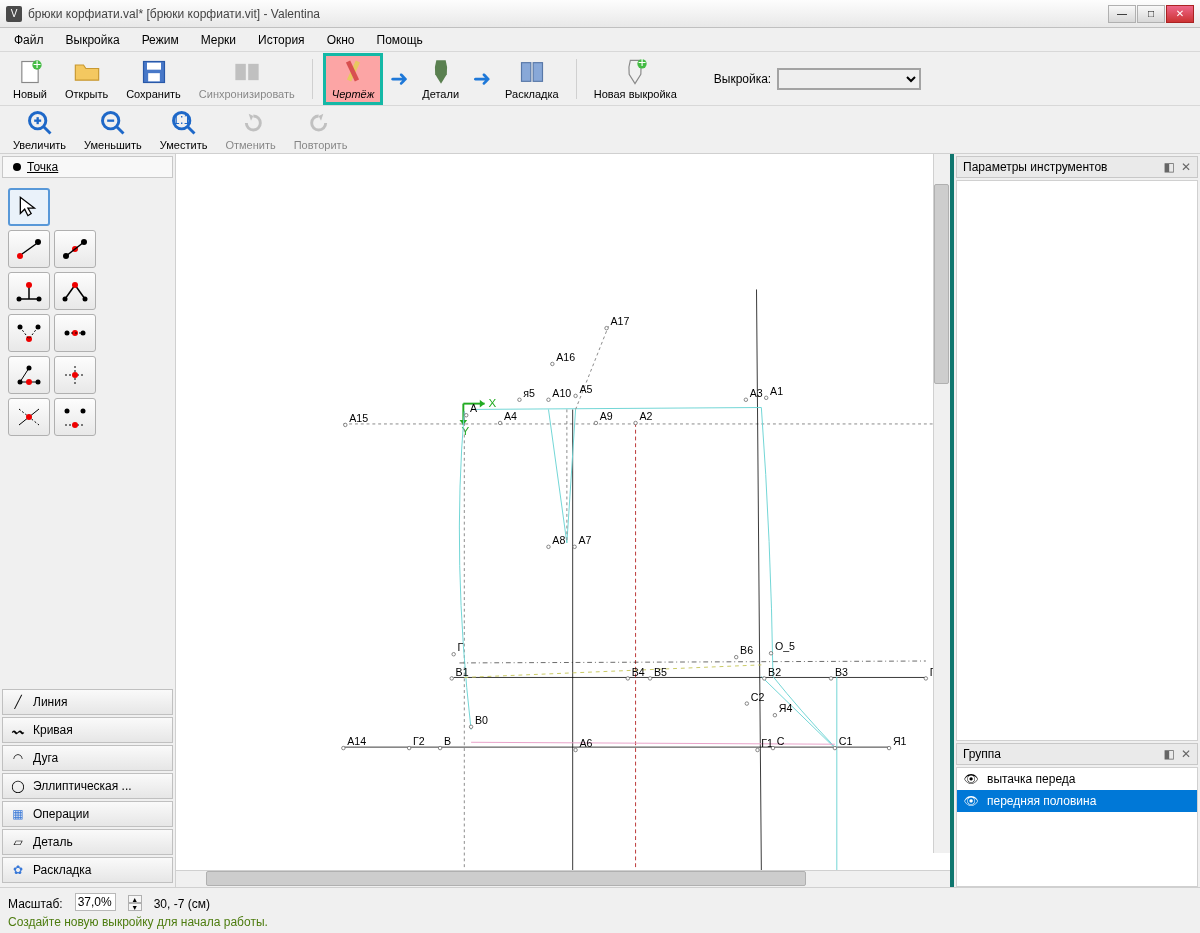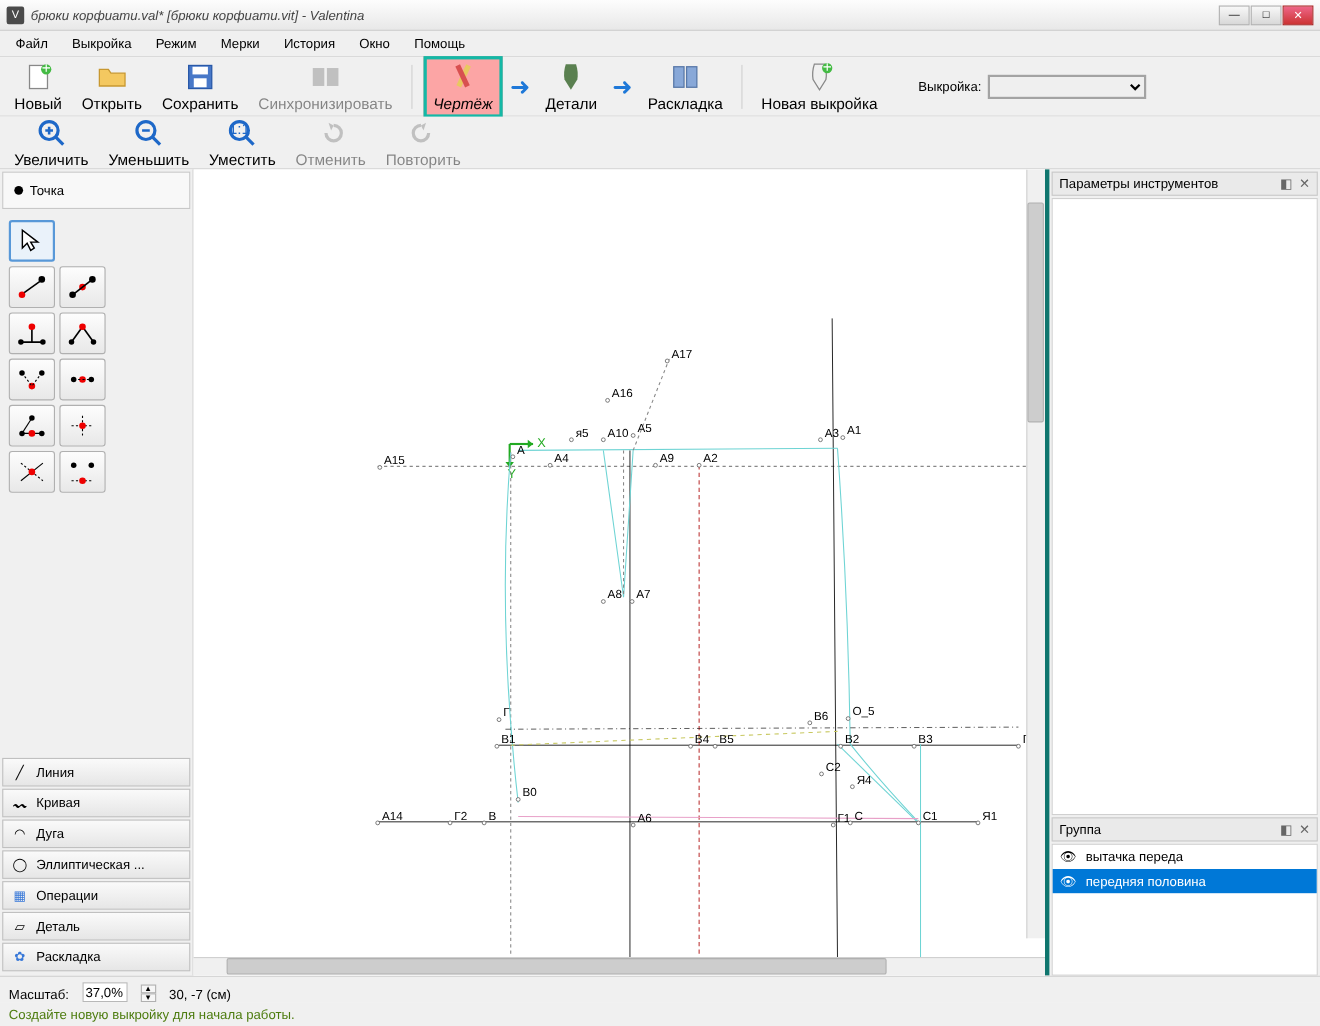--- a/index.html
+++ b/index.html
@@ -1,44 +1,44 @@
 <!DOCTYPE html>
 <html><head>
 <meta charset="utf-8">
 <style>
 * { box-sizing: border-box; margin: 0; padding: 0; font-family: "Segoe UI", Tahoma, sans-serif; font-size: 12px; }
 body { width: 1200px; height: 933px; background: #fff; overflow: hidden; display: flex; flex-direction: column; }
 
 .titlebar { height: 28px; background: linear-gradient(#fdfdfd,#e8e8e8); border-bottom: 1px solid #c0c0c0; display: flex; align-items: center; padding: 0 6px; }
 .titlebar .app-icon { width: 16px; height: 16px; background: #4a4a4a; color: #fff; display: flex; align-items: center; justify-content: center; font-size: 10px; border-radius: 2px; margin-right: 6px; }
-.titlebar .title { color: #444; font-style: italic; }
+.titlebar .title { color: #444; }
 .titlebar .win-controls { margin-left: auto; display: flex; gap: 1px; }
 .titlebar .win-btn { width: 28px; height: 18px; background: linear-gradient(#f8f8f8,#d8d8d8); border: 1px solid #b0b0b0; display: flex; align-items: center; justify-content: center; font-size: 10px; }
 .titlebar .win-btn.close { background: linear-gradient(#e68,#c33); color: #fff; border-color: #a22; }
 
 .menubar { height: 24px; background: #f0f0f0; border-bottom: 1px solid #d8d8d8; display: flex; align-items: center; padding: 0 4px; gap: 2px; }
 .menubar .menu-item { padding: 3px 10px; cursor: default; }
 
 .toolbar1 { height: 54px; background: #f0f0f0; border-bottom: 1px solid #d8d8d8; display: flex; align-items: center; padding: 0 6px; gap: 4px; }
 .toolbar1 .sep { width: 1px; height: 40px; background: #d0d0d0; margin: 0 6px; }
 .tb-btn { display: flex; flex-direction: column; align-items: center; padding: 2px 6px; min-width: 44px; cursor: default; border: 1px solid transparent; }
 .tb-btn.active { background: #fca5a5; border: 3px solid #14b8a6; font-style: italic; }
 .tb-btn.disabled { opacity: .45; }
 .tb-btn .ico { width: 28px; height: 28px; display: flex; align-items: center; justify-content: center; }
-.tb-btn .lbl { font-size: 14px; margin-top: 2px; }
+.tb-btn .lbl { font-size: 11px; margin-top: 2px; }
 .tb-arrow { width: 24px; height: 28px; display:flex; align-items:center; justify-content:center; color:#1e78d8; font-size:22px; }
 .pattern-sel { display: flex; align-items: center; gap: 6px; margin-left: 26px; }
 .pattern-sel select { height: 22px; border: 2px solid #a3a3a3; padding: 0 24px 16px 4px; }
 
 .toolbar2 { height: 48px; background: #f0f0f0; border-bottom: 1px solid #d0d0d0; display: flex; align-items: center; padding: 0 6px; gap: 4px; }
 
 .main-area { flex: 1; display: flex; min-height: 0; }
 
 .left-panel { width: 176px; background: #f0f0f0; display: flex; flex-direction: column; border-right: 1px solid #d0d0d0; }
-.tab-header { height: 22px; border: 1px solid #c8c8c8; background: #f8f8f8; display: flex; align-items: center; padding: 16px 10px; gap: 6px; margin: 2px; }
+.tab-header { height: 22px; border: 1px solid #c8c8c8; background: #f8f8f8; display: flex; align-items: center; padding: 4px 10px; gap: 6px; margin: 2px; text-decoration: underline; }
 .tab-header .dot { width: 8px; height: 8px; background: #000; border-radius: 50%; }
 .tool-grid { padding: 8px; display: grid; grid-template-columns: 42px 42px; gap: 4px; }
 .tool-btn { width: 42px; height: 38px; background: linear-gradient(#fdfdfd,#e8e8e8); border: 1px solid #b0b0b0; border-radius: 3px; display: flex; align-items: center; justify-content: center; }
 .tool-btn.sel { border: 2px solid #5898d8; background: #eaf2fa; }
 .tool-btn svg { width: 28px; height: 26px; }
 .cat-list { margin-top: auto; padding: 2px; }
 .cat-btn { height: 26px; background: linear-gradient(#fafafa,#e6e6e6); border: 1px solid #c0c0c0; display: flex; align-items: center; padding: 0 8px; gap: 8px; margin-bottom: 2px; }
 .cat-btn .ci { width: 14px; height: 14px; display:flex; align-items:center; justify-content:center; }
 
 .canvas-wrap { flex: 1; display: flex; flex-direction: column; background: #fff; position: relative; }

